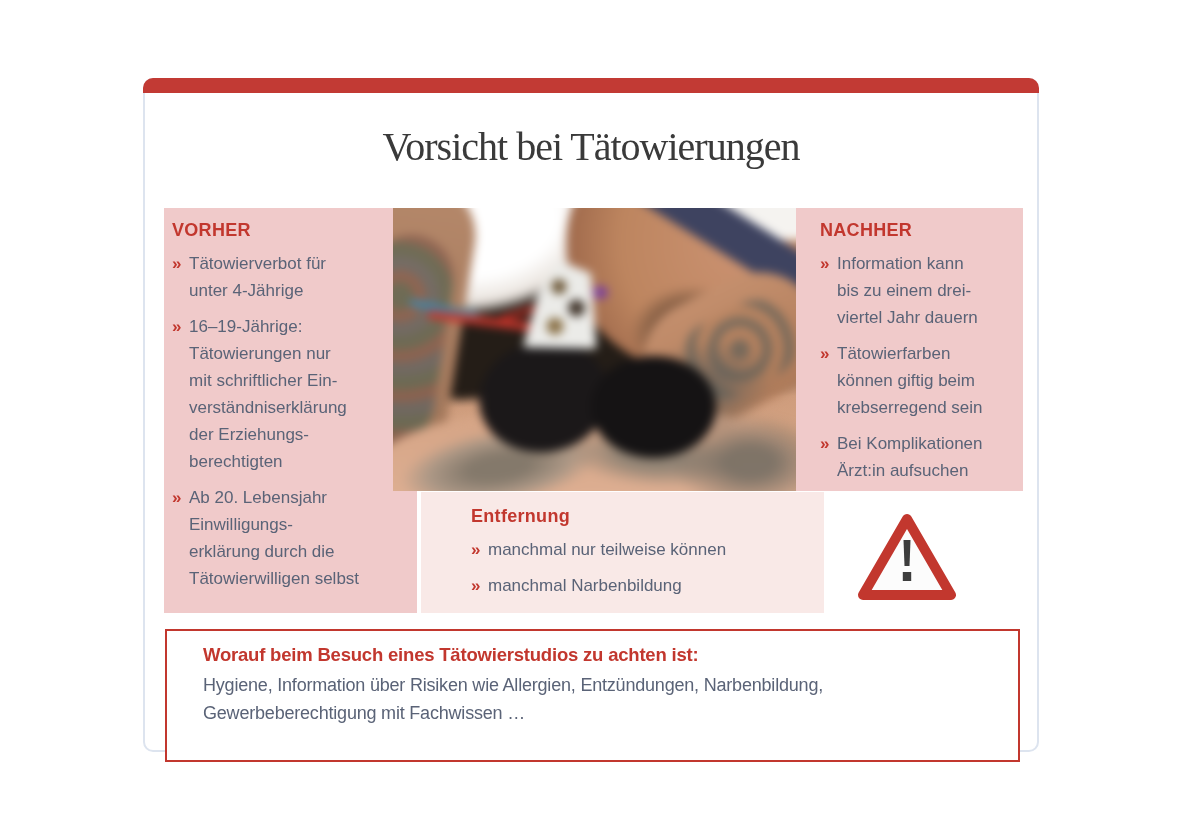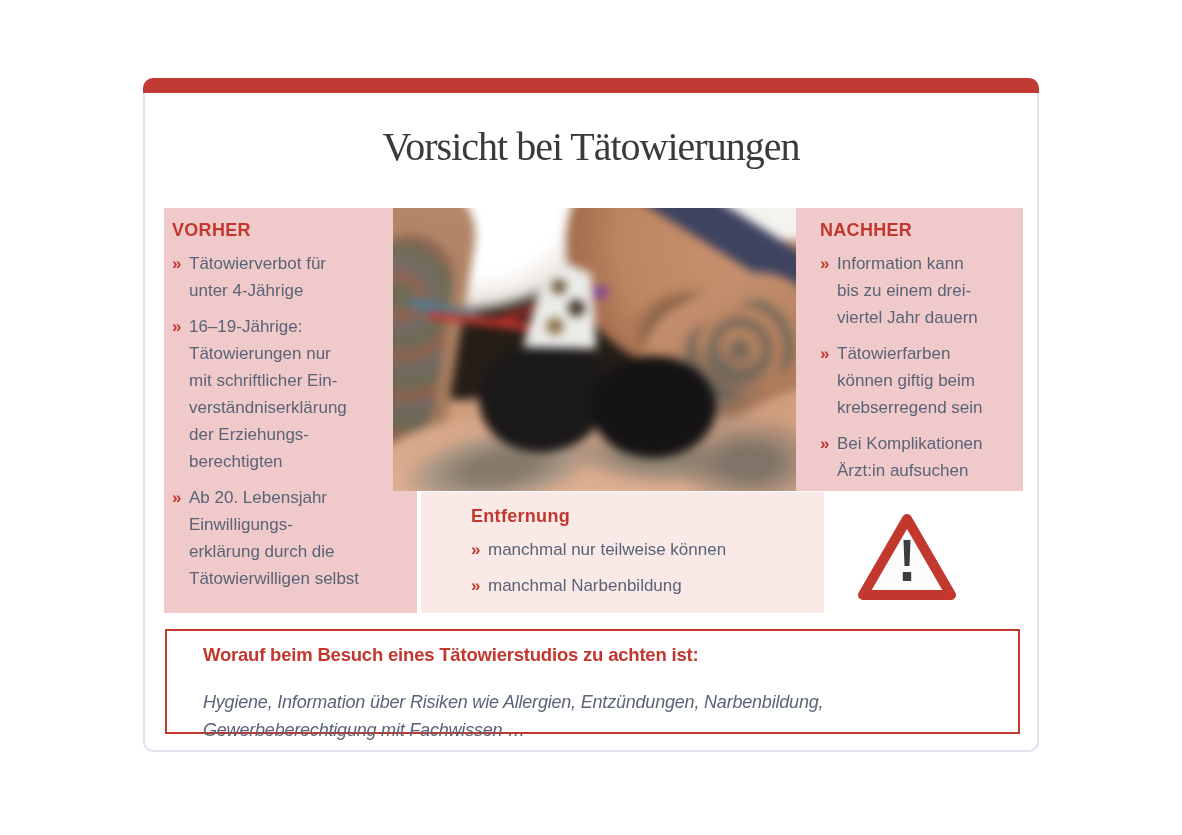--- a/index.html
+++ b/index.html
@@ -107,29 +107,29 @@
   .ps-dragon3 { right:-20px; bottom:-5px; width:160px; height:95px; border-radius:50%;
     background:radial-gradient(closest-side,rgba(104,102,94,.8) 30%,rgba(104,102,94,0) 100%); }
   .ps-shoulder-ink { right:35px; top:148px; width:150px; height:95px; border-radius:50%;
     background:radial-gradient(closest-side,rgba(98,96,90,.75) 25%,rgba(98,96,90,0) 100%);
     transform:rotate(-15deg); }
   
   .warning-wrap { position:absolute; left:712px; top:432px; width:100px; height:92px; }
   .warning-wrap svg { width:100%; height:100%; display:block; }
   
   .hinweis {
-    position:absolute; left:20px; top:549px; width:855px; height:105px;
+    position:absolute; left:20px; top:549px; width:855px; height:133px;
     border:2px solid #c2372e; background:#ffffff; padding:13px 20px 0 36px;
   }
   .hinweis-heading {
     font-size:18.5px; font-weight:bold; color:#c2372e; letter-spacing:-0.2px;
   }
   .hinweis-body {
-    margin-top:22px; font-size:18px; line-height:28px; color:#5a6377;
-    white-space:pre-line; letter-spacing:-0.2px;font-style:italic;
+    margin-top:5px; font-size:18px; line-height:28px; color:#5a6377;
+    white-space:pre-line; letter-spacing:-0.2px;
   }
 </style>
 </head>
 <body>
 
 <div class="card">
   <div class="topbar"></div>
 
   <h1 class="slide-title">Vorsicht bei Tätowierungen</h1>
 

